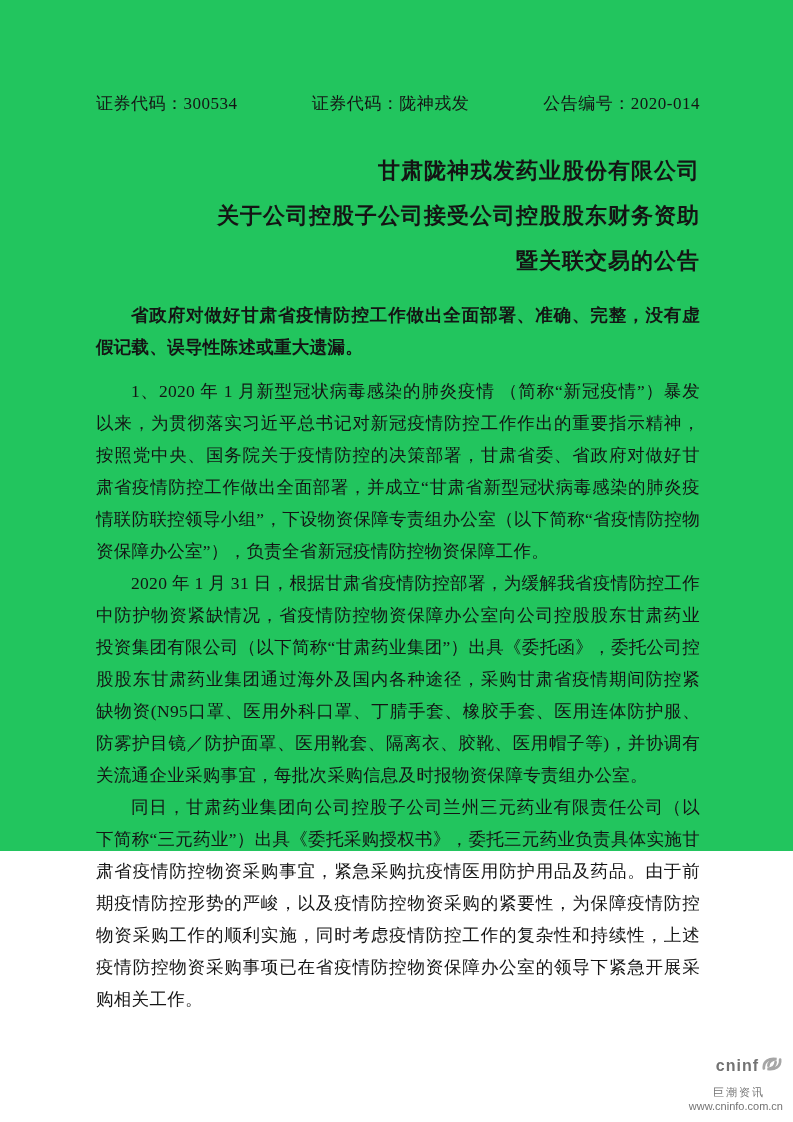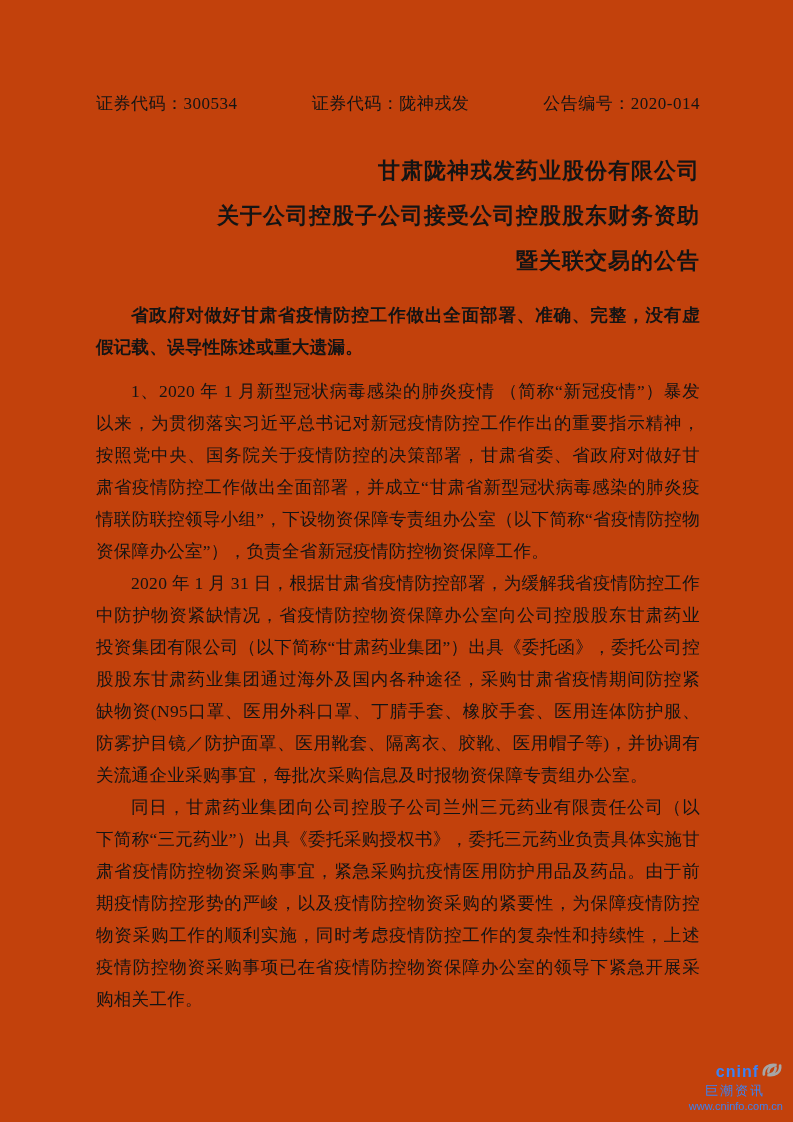--- a/index.html
+++ b/index.html
@@ -7,22 +7,22 @@
   body {
     width: 793px;
     height: 1122px;
     position: relative;
     font-family: "Liberation Serif", "DejaVu Serif", serif;
     color: #141414;
     overflow: hidden;
   }
   .page {
     width: 793px;
-    height: 1122px;
-    background: #c2410c;
+    height: 851px;
+    background: #22c55e;
     padding: 88px 93px 0 96px;
   }
   .doc-header {
     display: flex;
     justify-content: space-between;
     align-items: baseline;
     font-size: 17px;
     line-height: 32px;
     letter-spacing: 0.5px;
   }
@@ -59,40 +59,40 @@
     text-indent: 2em;
     letter-spacing: 0.3px;
   }
   .body-paragraph + .body-paragraph { margin-top: 0; }
   .cninfo-footer {
     position: absolute;
     right: 6px;
     bottom: 10px;
     text-align: right;
     font-family: "Liberation Sans", "DejaVu Sans", sans-serif;
-    color: #3b82f6;
+    color: #737373;
     line-height: 1.1;
     padding-right: 4px;
   }
   .cninfo-logo-row {
     display: flex;
     align-items: center;
     justify-content: flex-end;
     gap: 2px;
   }
   .cninfo-logo-text {
     font-size: 16px;
     font-weight: bold;
     letter-spacing: 1px;
   }
   .cninfo-swirl { display: inline-block; }
   .cninfo-brand-cn {
-    font-size: 13px;
+    font-size: 11px;
     letter-spacing: 2px;
-    margin-top: 1px;
+    margin-top: 9px;
     margin-right: 18px;
   }
   .cninfo-url {
     font-size: 11px;
     margin-top: 2px;
   }
 </style>
 </head>
 <body>
 

